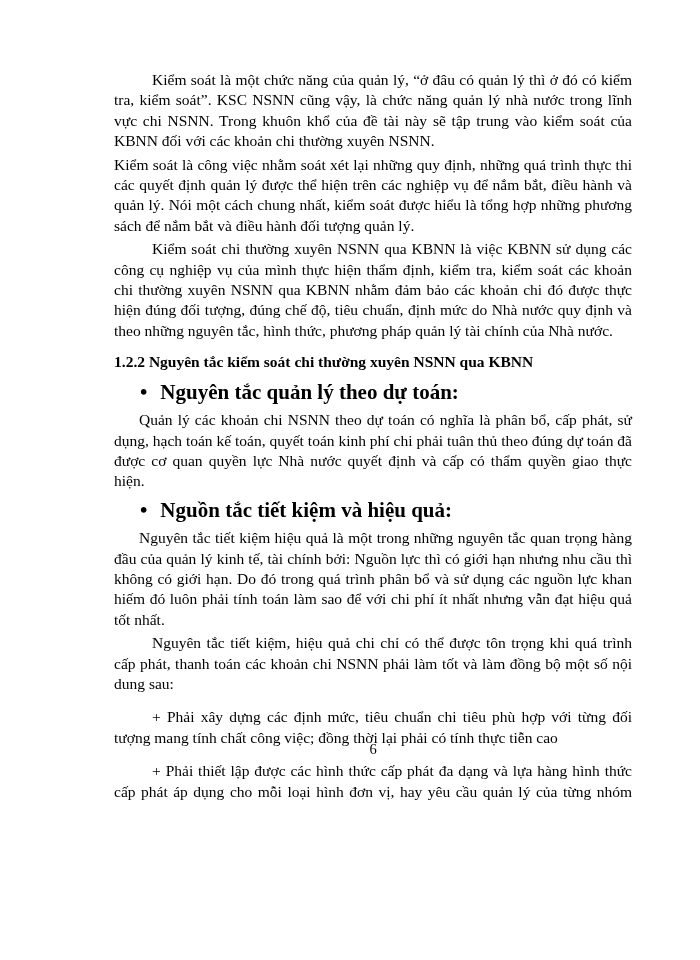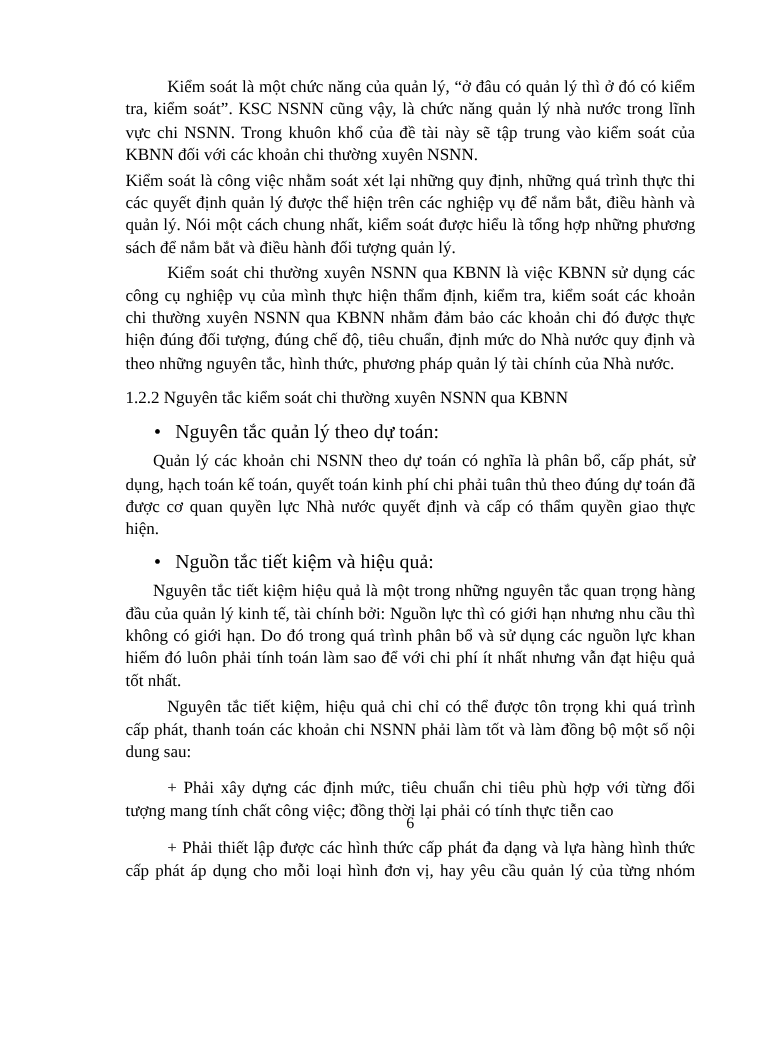--- a/index.html
+++ b/index.html
@@ -28,27 +28,27 @@
     line-height: 20.4px;
     text-align: justify;
     margin: 0 0 3px 0;
   }
   .indent-lg { text-indent: 38px; }
   .indent-sm { text-indent: 25px; }
   .gap-top { margin-top: 13px; }
   .heading {
     font-size: 15.5px;
     line-height: 20.4px;
-    font-weight: normal;
+    font-weight: bold;
     margin: 11px 0 9px 0;
   }
   .bullet-item {
-    font-size: 18px;
+    font-size: 21px;
     line-height: 20.4px;
-    font-weight: normal;
+    font-weight: bold;
     margin: 8px 0 8px 26px;
   }
   .bullet-marker {
     display: inline-block;
     margin-right: 13px;
   }
   .footer {
     position: absolute;
     left: 114px;
     width: 518px;

